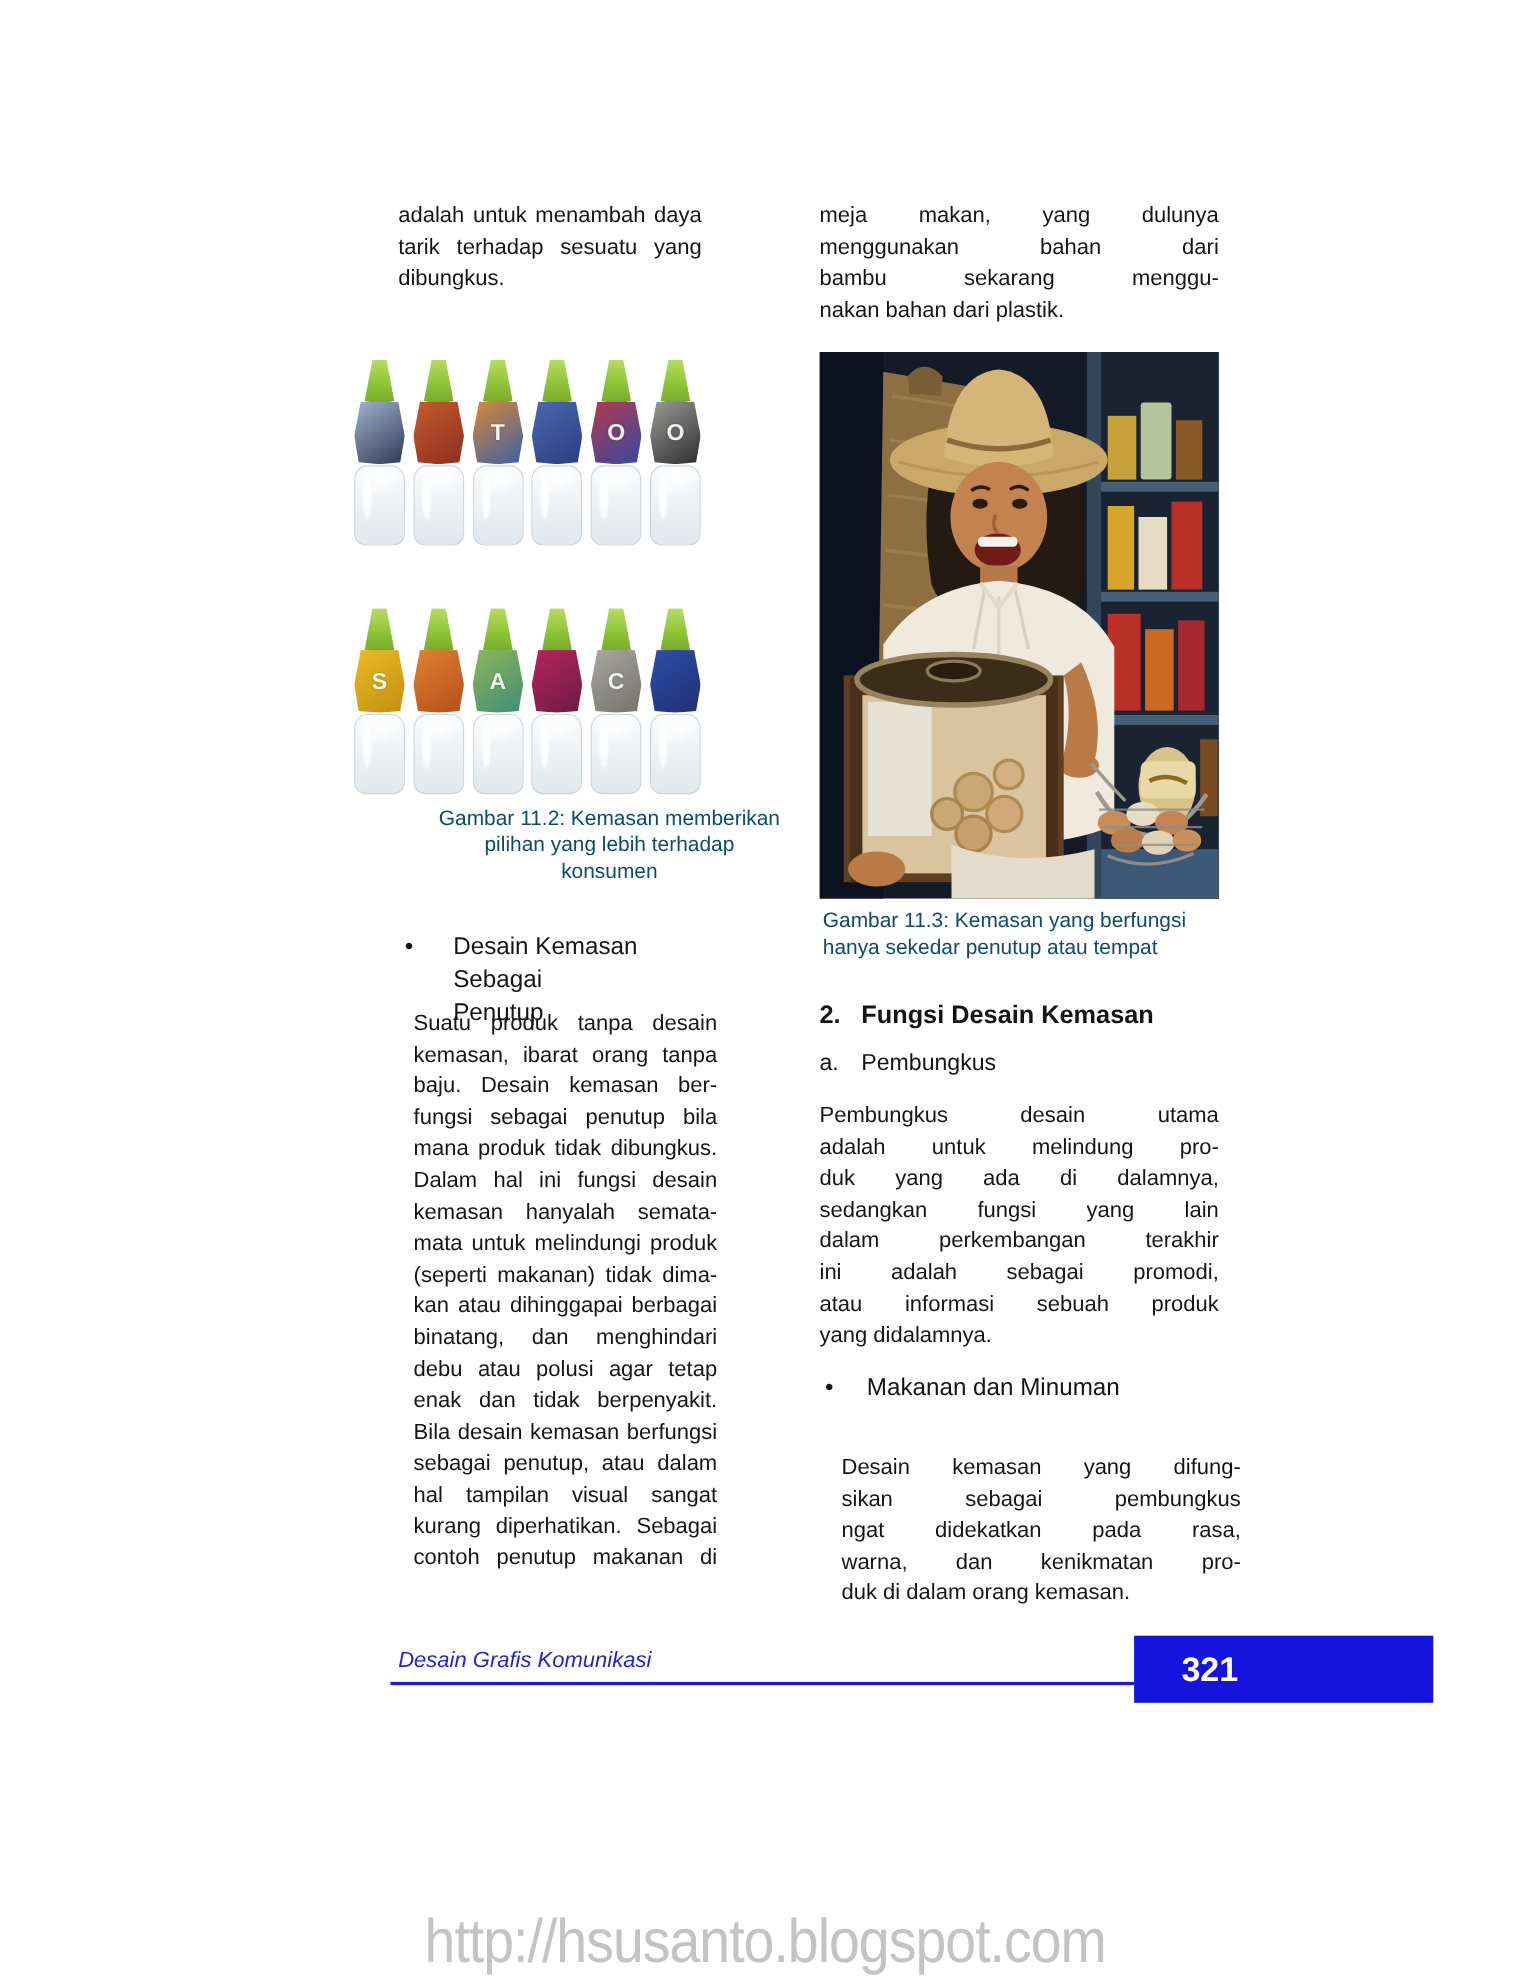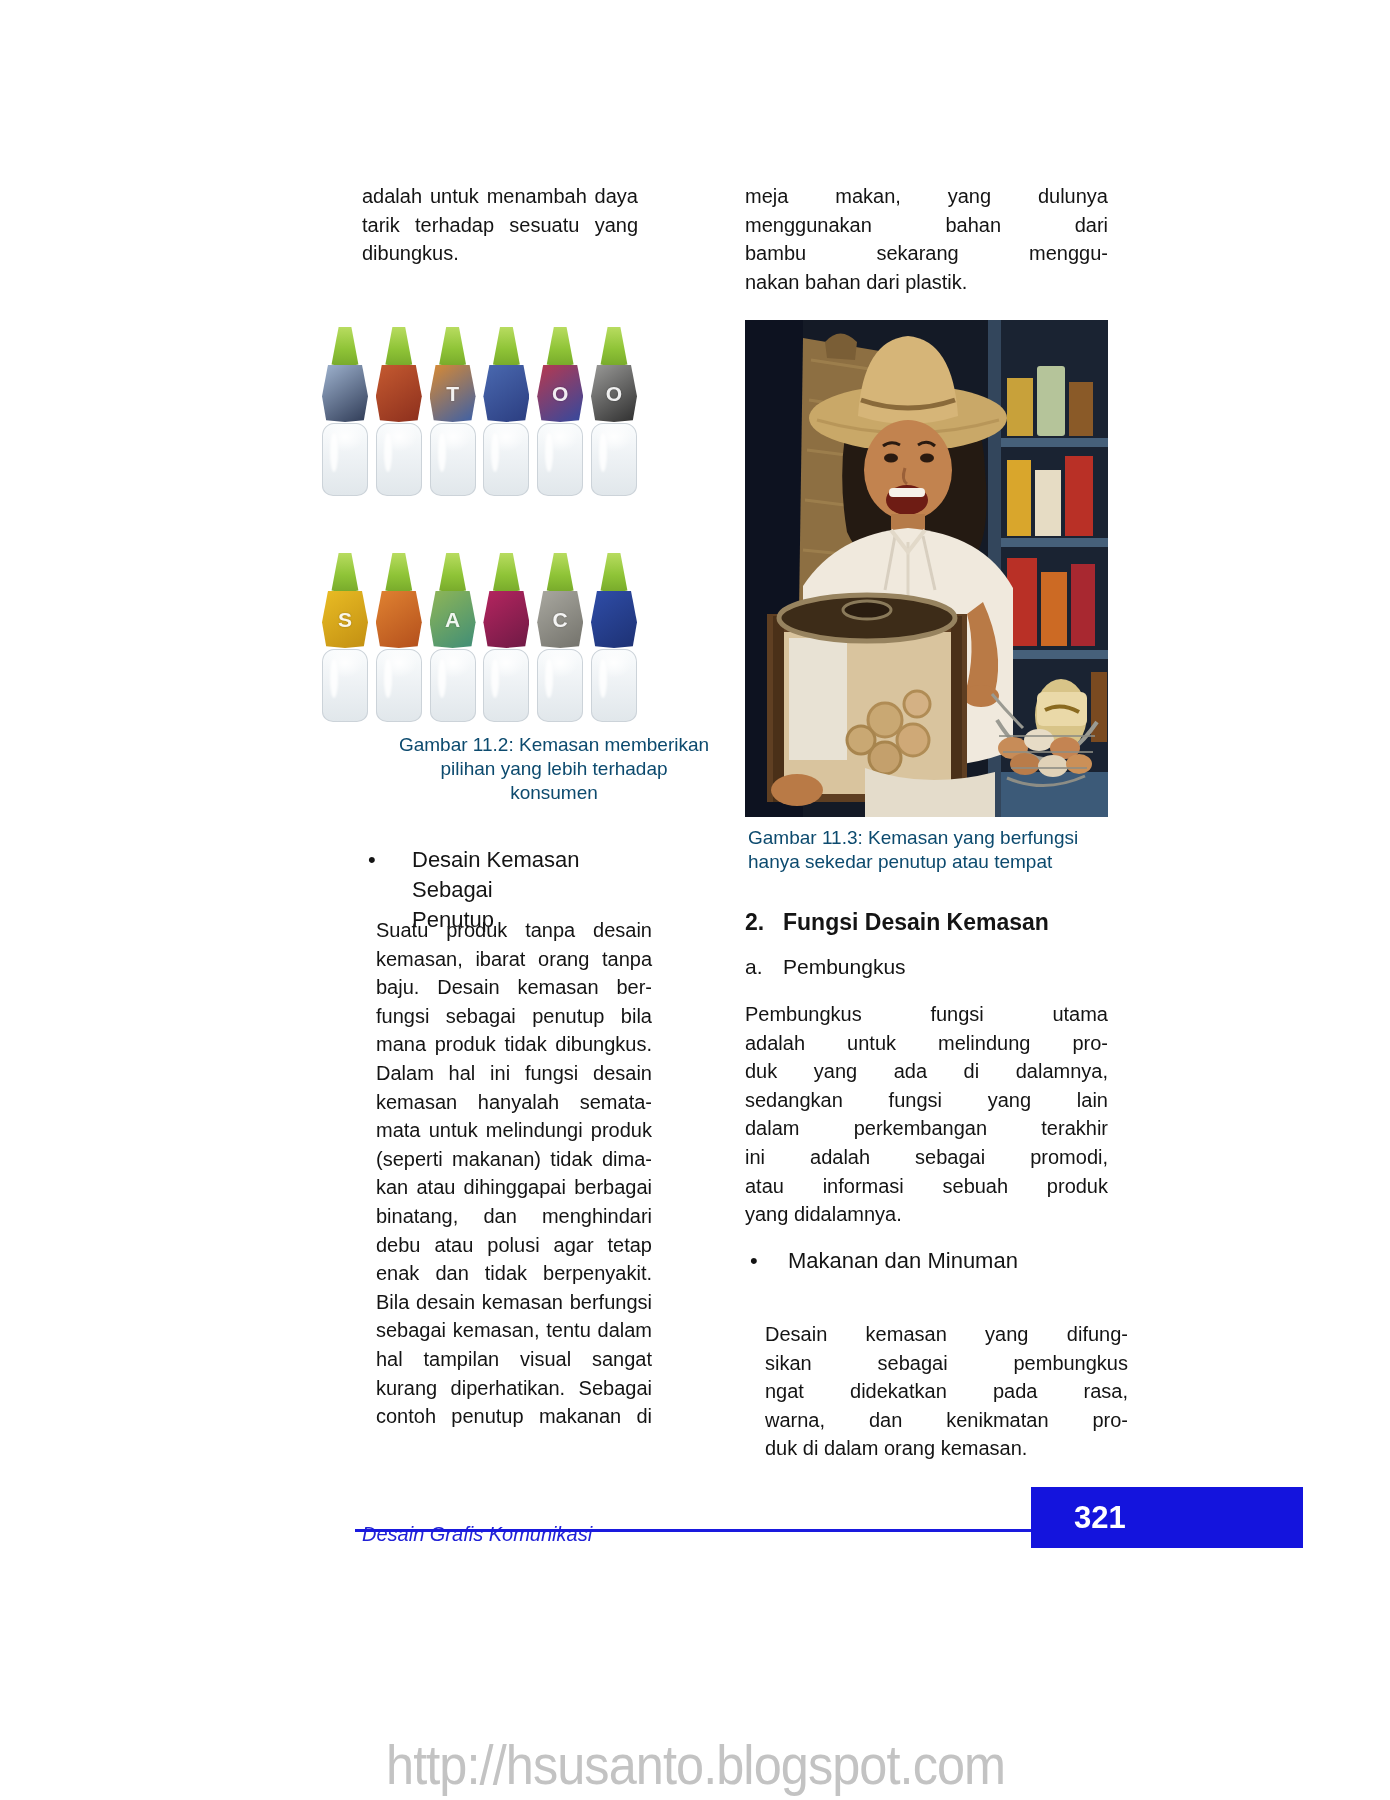--- a/index.html
+++ b/index.html
@@ -173,21 +173,21 @@
       <div class="ln">mana produk tidak dibungkus.</div>
       <div class="ln">Dalam hal ini fungsi desain</div>
       <div class="ln">kemasan hanyalah semata-</div>
       <div class="ln">mata untuk melindungi produk</div>
       <div class="ln">(seperti makanan) tidak dima-</div>
       <div class="ln">kan atau dihinggapai berbagai</div>
       <div class="ln">binatang, dan menghindari</div>
       <div class="ln">debu atau polusi agar tetap</div>
       <div class="ln">enak dan tidak berpenyakit.</div>
       <div class="ln">Bila desain kemasan berfungsi</div>
-      <div class="ln">sebagai kemasan, tentu dalam</div>
+      <div class="ln">sebagai penutup, atau dalam</div>
       <div class="ln">hal tampilan visual sangat</div>
       <div class="ln">kurang diperhatikan. Sebagai</div>
       <div class="ln">contoh penutup makanan di</div>
     </div>
 
   <div class="abs" style="left:745px; top:320px; width:363px; height:497px;">
     <svg viewBox="0 0 363 497" width="363" height="497" preserveAspectRatio="none">
 
       <rect width="363" height="497" fill="#141a26"></rect>
       <rect x="0" y="0" width="58" height="497" fill="#0d1220"></rect>
@@ -280,21 +280,21 @@
       <div class="ln">hanya sekedar penutup atau tempat</div>
     </div>
 
   <div class="abs h-num" style="left:745px; top:908px;">2.</div>
   <div class="abs h-label" style="left:783px; top:908px;">Fungsi Desain Kemasan</div>
 
   <div class="abs s-num" style="left:745px; top:954px;">a.</div>
   <div class="abs s-label" style="left:783px; top:954px;">Pembungkus</div>
 
   <div class="abs body-text" style="left:745px; top:1000px; width:363px;">
-      <div class="ln">Pembungkus fungsi utama</div>
+      <div class="ln">Pembungkus desain utama</div>
       <div class="ln">adalah untuk melindung pro-</div>
       <div class="ln">duk yang ada di dalamnya,</div>
       <div class="ln">sedangkan fungsi yang lain</div>
       <div class="ln">dalam perkembangan terakhir</div>
       <div class="ln">ini adalah sebagai promodi,</div>
       <div class="ln">atau informasi sebuah produk</div>
       <div class="ln ln-last">yang didalamnya.</div>
     </div>
 
   <div class="abs bullet-marker" style="left:750px; top:1246px;">•</div>
@@ -303,21 +303,21 @@
     </div>
 
   <div class="abs body-text" style="left:745px; top:1320px; width:363px;margin-left:20px;">
       <div class="ln">Desain kemasan yang difung-</div>
       <div class="ln">sikan sebagai pembungkus</div>
       <div class="ln">ngat didekatkan pada rasa,</div>
       <div class="ln">warna, dan kenikmatan pro-</div>
       <div class="ln ln-last">duk di dalam orang kemasan.</div>
     </div>
 
-  <div class="abs footer-title" style="left:362px; top:1498px; color:#2121d6;margin-top:25px;">Desain Grafis Komunikasi</div>
+  <div class="abs footer-title" style="left:362px; top:1498px; color:#2121d6;">Desain Grafis Komunikasi</div>
   <div class="abs footer-rule" style="left:355px; top:1529px; width:676px; background:#1a1ade;"></div>
   <div class="abs page-box" style="left:1031px; top:1487px; width:256px; height:61px; background:#1414dd;padding-left:16px;">
     <span class="page-num">321</span>
   </div>
 
   <div class="abs watermark" style="left:386px; top:1732px;">http://hsusanto.blogspot.com</div>
 
 </div>
 
 </body></html>

